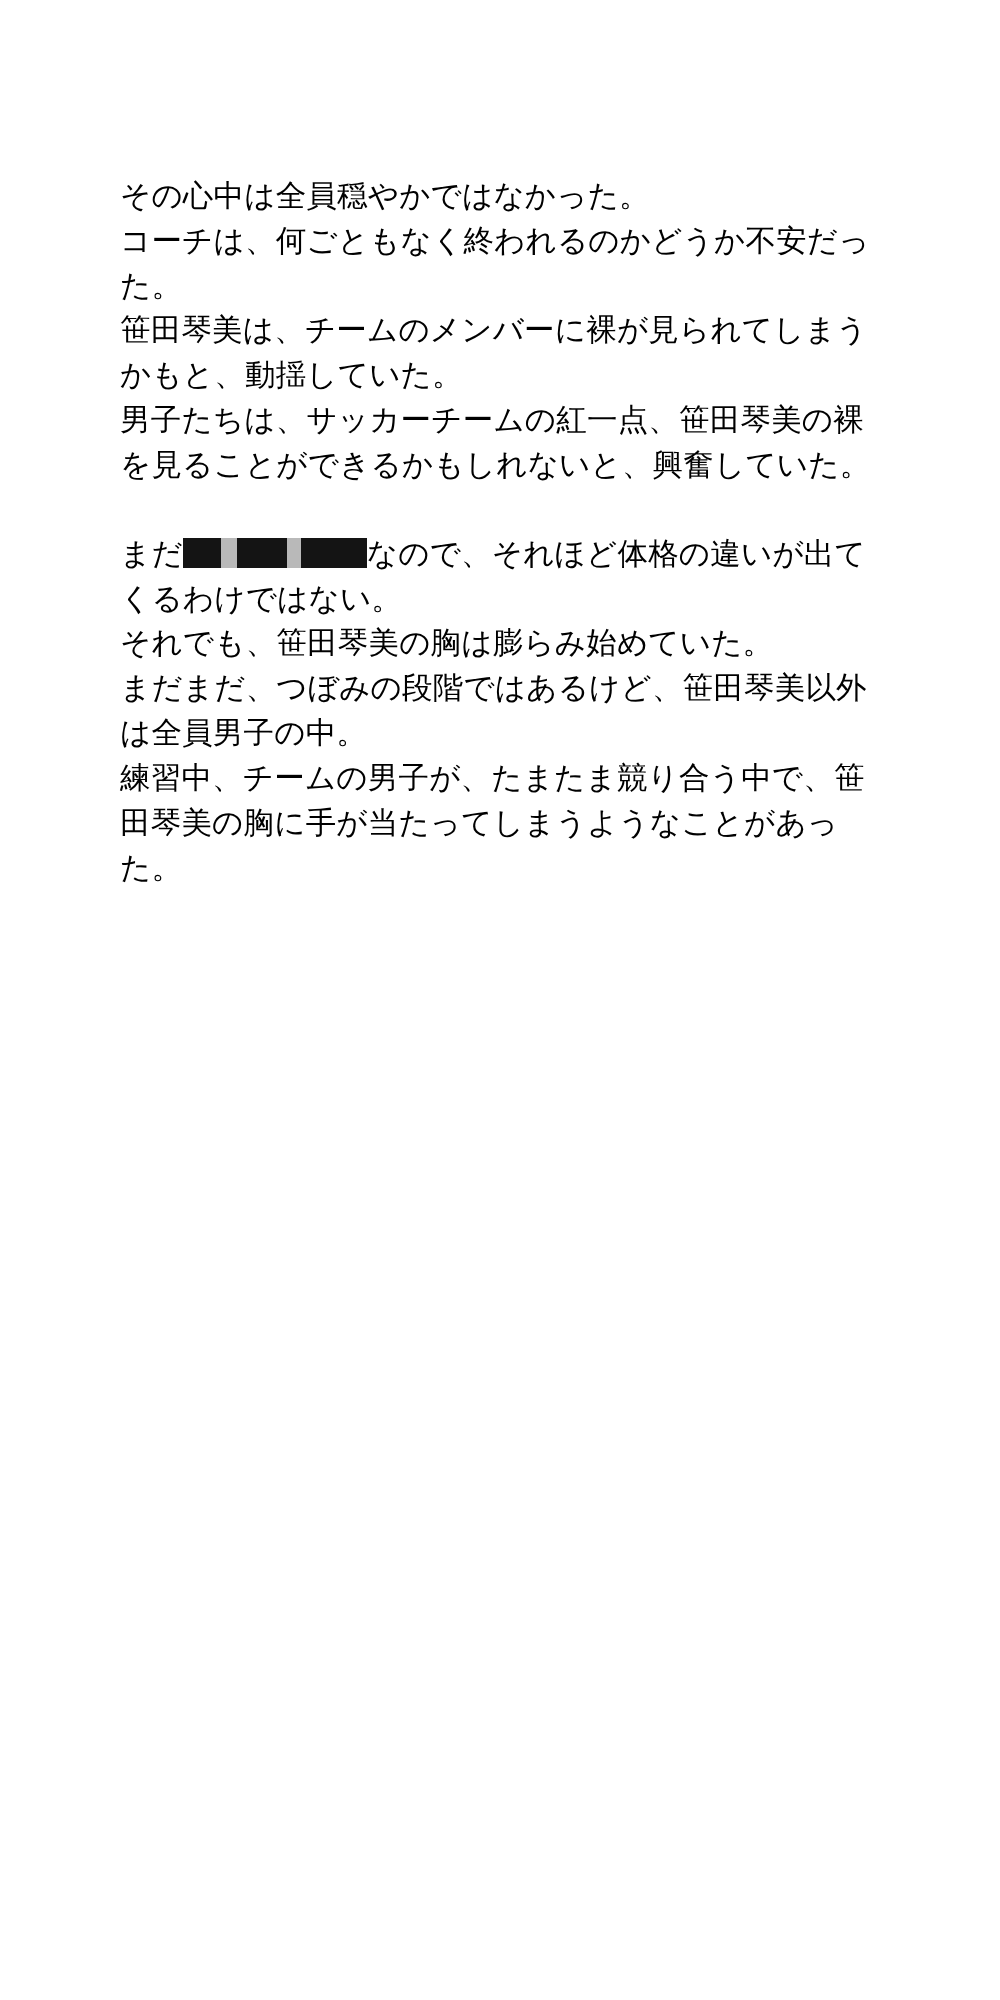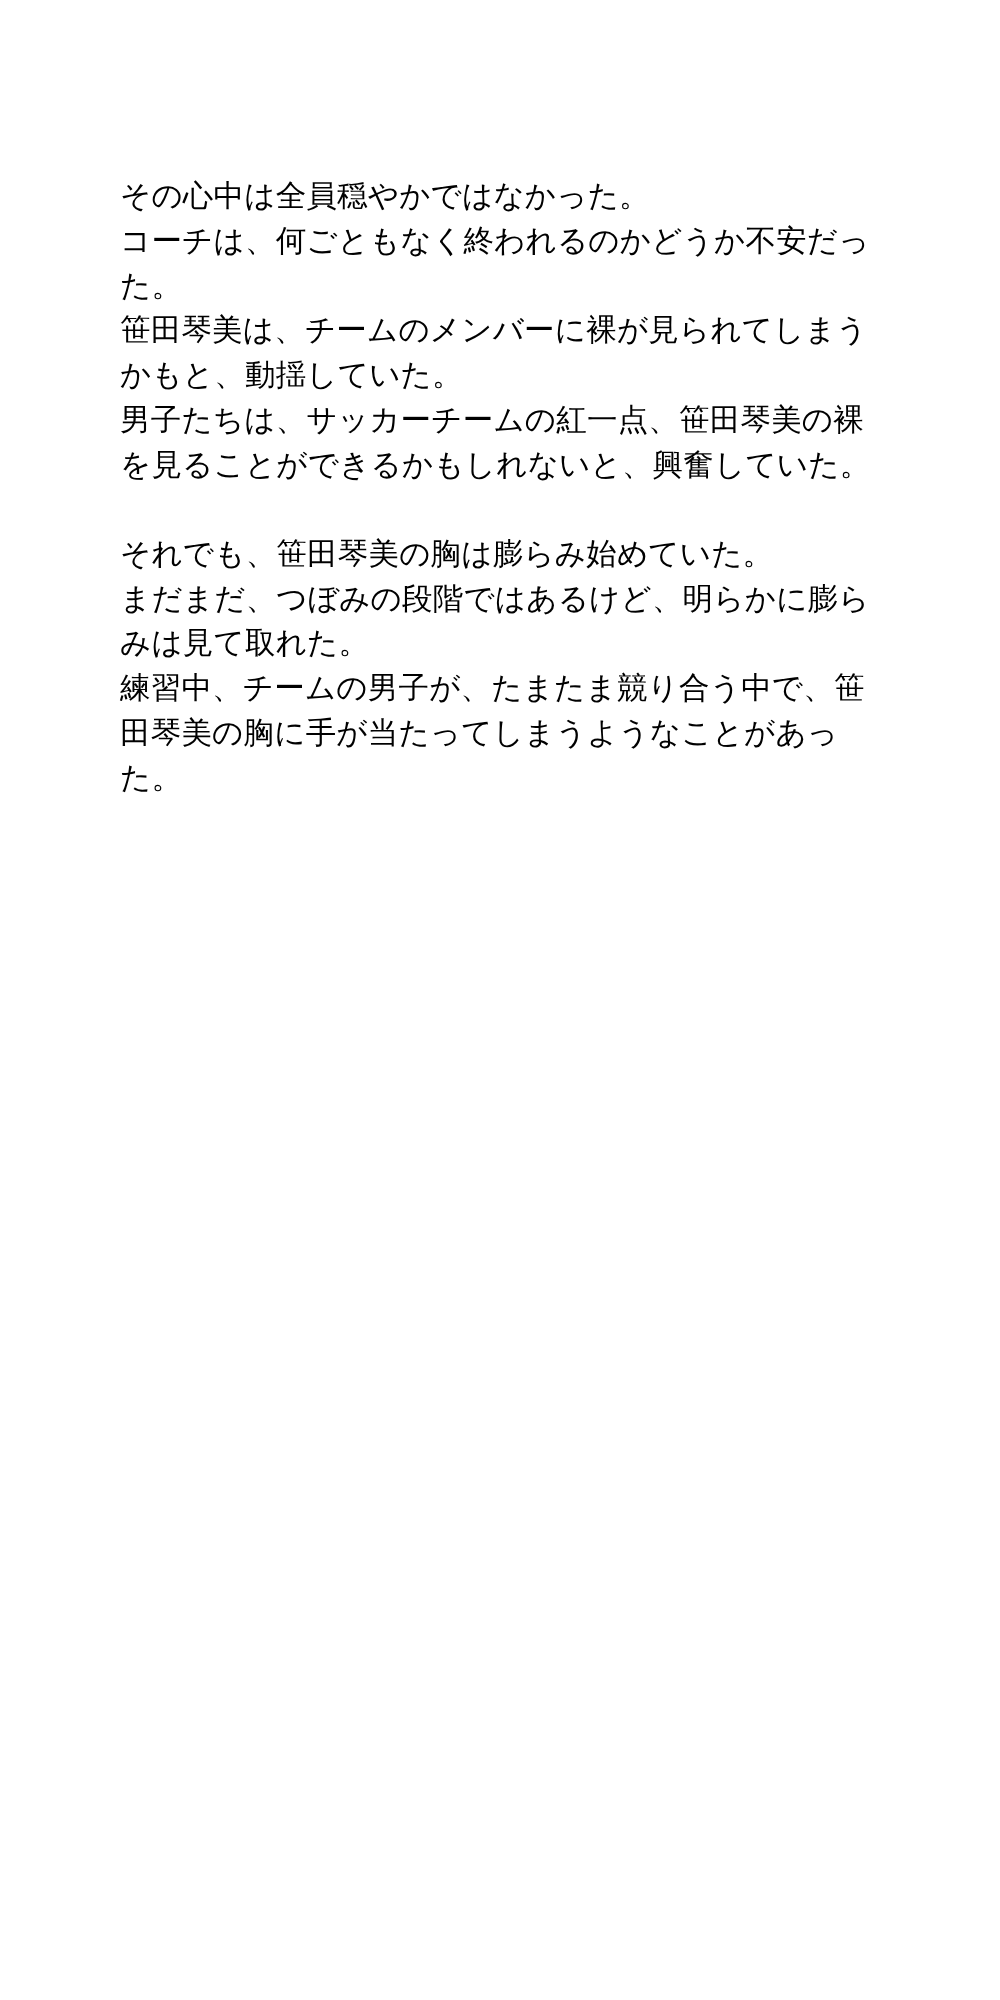--- a/index.html
+++ b/index.html
@@ -76,19 +76,20 @@
   <div class="doc-body">
 
     <p class="para">その心中は全員穏やかではなかった。
 コーチは、何ごともなく終われるのかどうか不安だった。
 笹田琴美は、チームのメンバーに裸が見られてしまうかもと、動揺していた。
 男子たちは、サッカーチームの紅一点、笹田琴美の裸を見ることができるかもしれないと、興奮していた。</p>
 
     <div class="spacer"></div>
 
 
+    <p class="para"><span class="inline-wrap">まだ</span><span class="redacted"></span><span class="inline-wrap">なので、それほど体格の違いが出てくるわけではない。</span></p>
 
     <p class="para">それでも、笹田琴美の胸は膨らみ始めていた。
-まだまだ、つぼみの段階ではあるけど、明らかに膨らみは見て取れた。
+まだまだ、つぼみの段階ではあるけど、笹田琴美以外は全員男子の中。
 練習中、チームの男子が、たまたま競り合う中で、笹田琴美の胸に手が当たってしまうようなことがあった。</p>
 
   </div>
 </div>
 
 </body></html>

